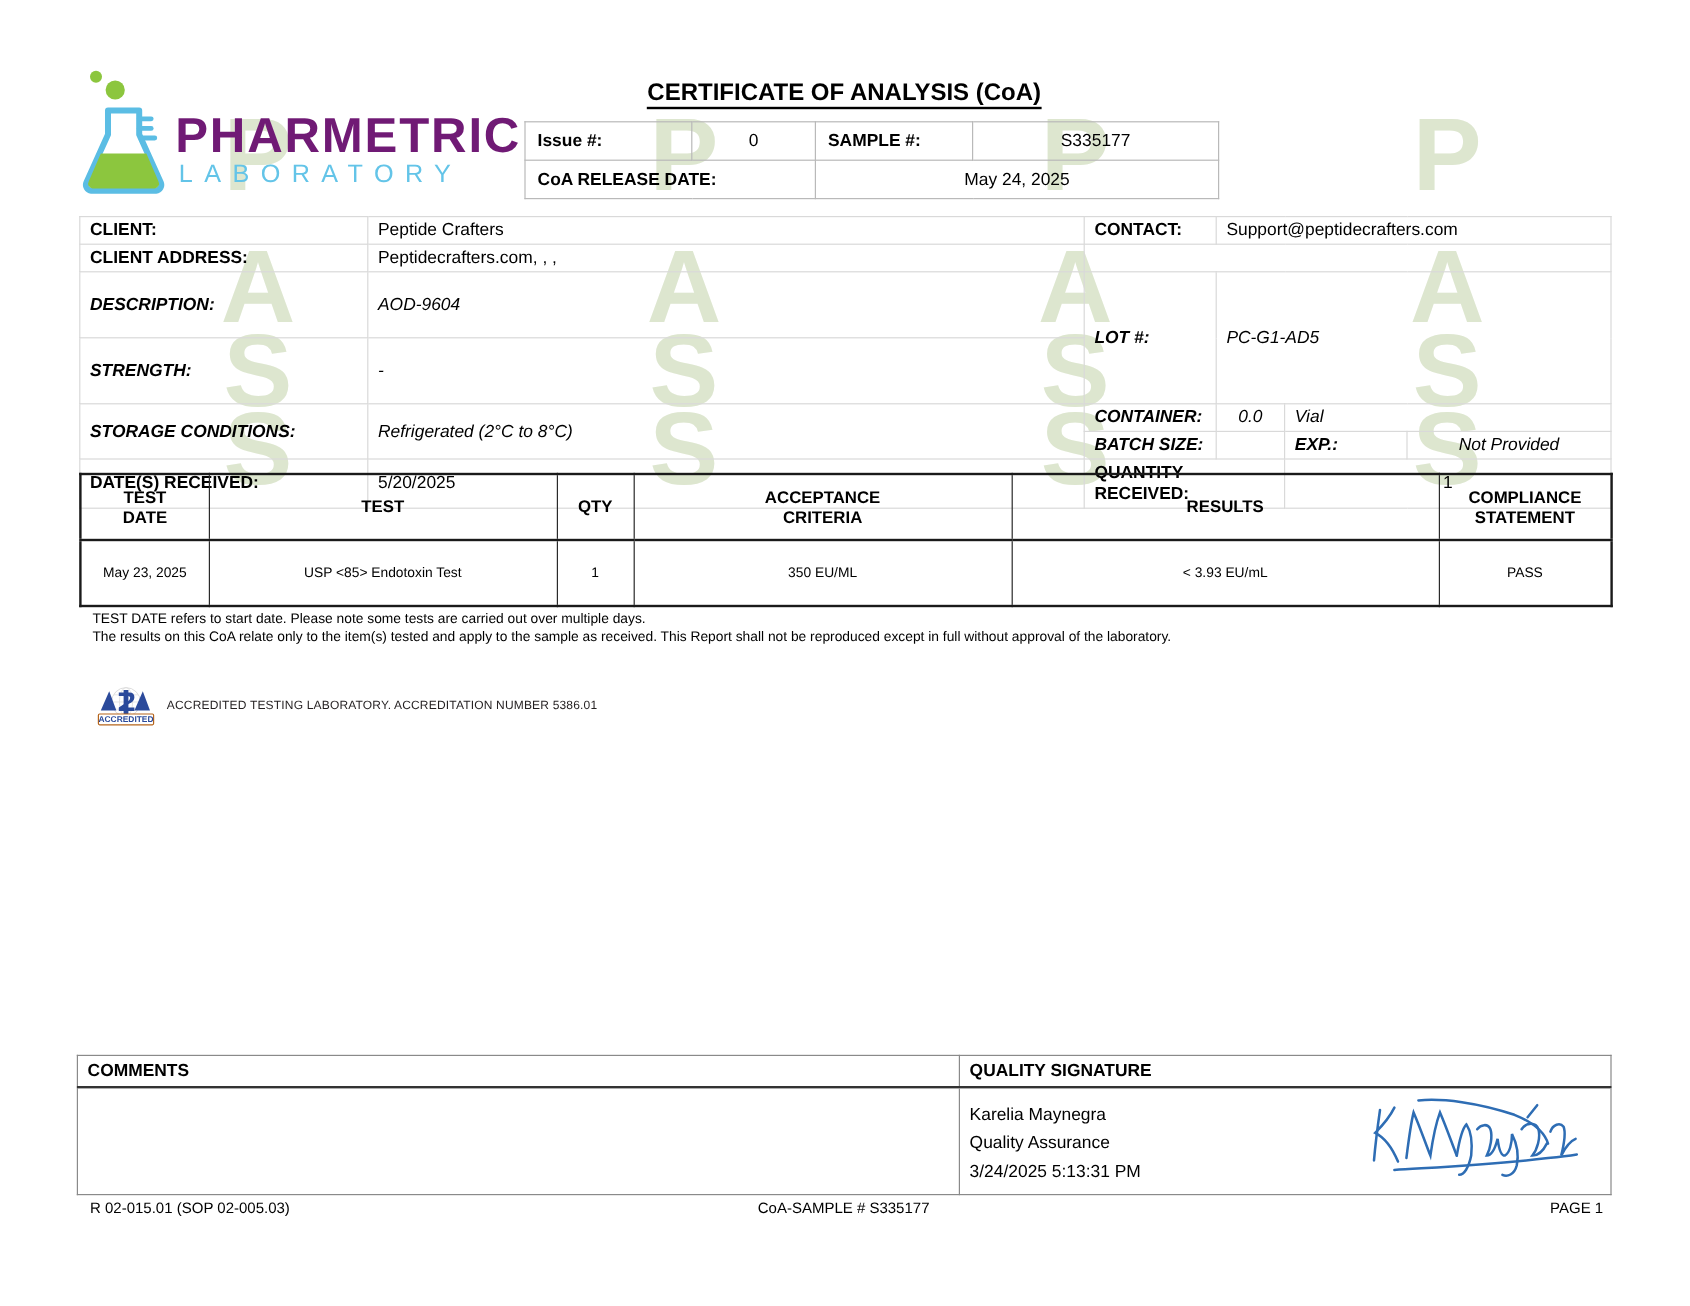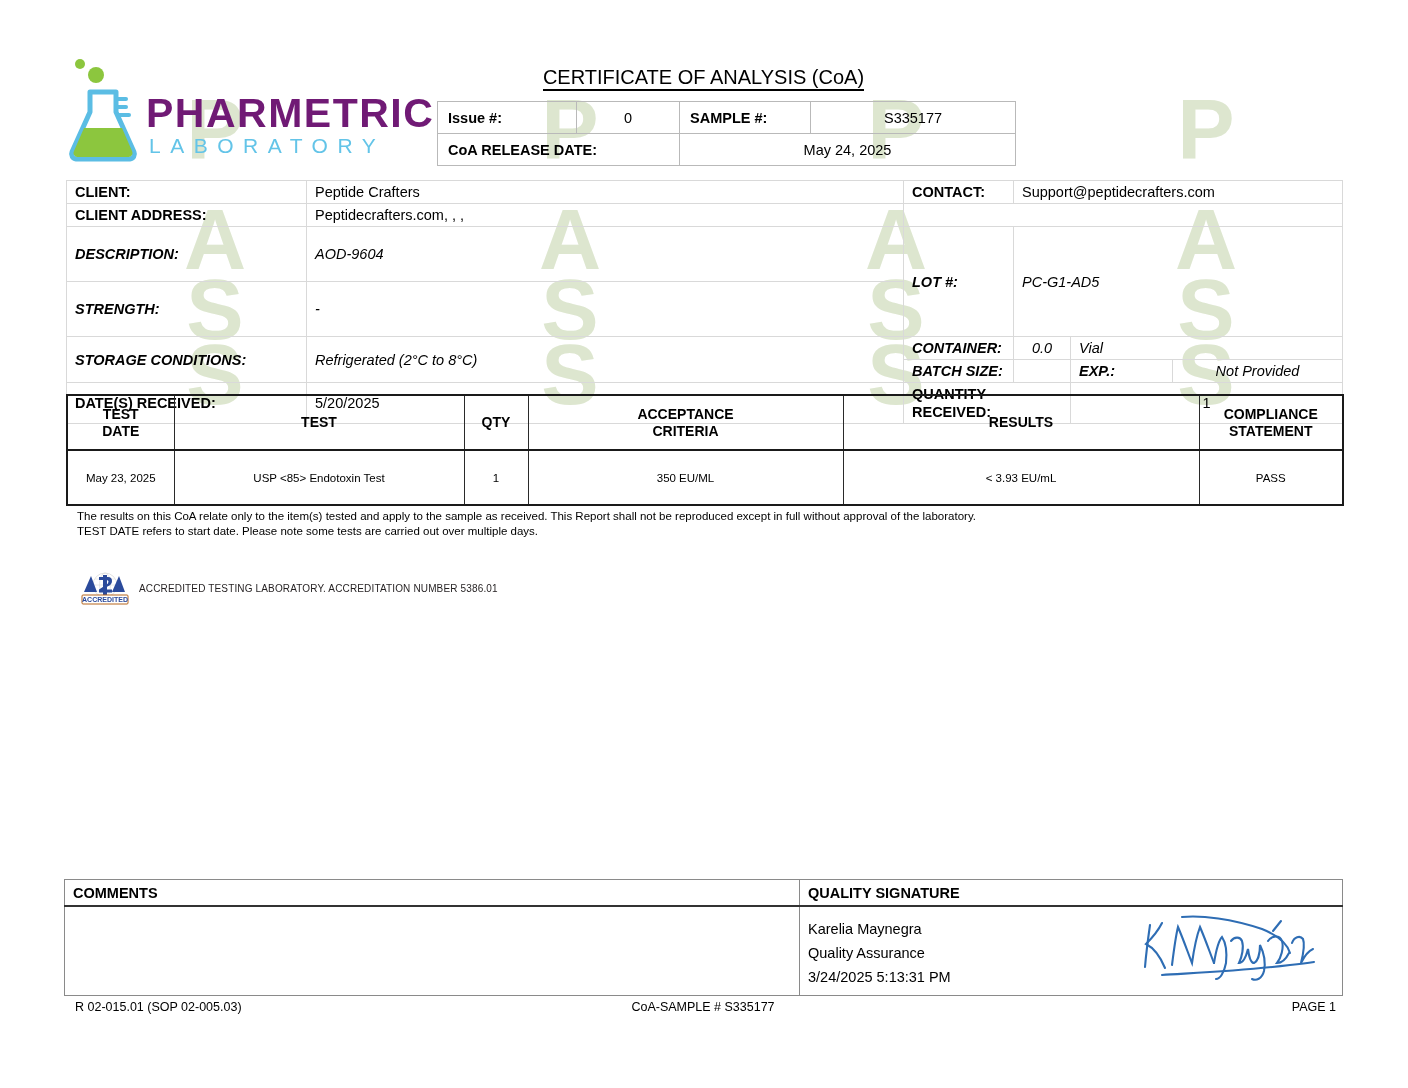--- a/index.html
+++ b/index.html
@@ -86,21 +86,21 @@
   }
 
   
   #doc-title {
     position: absolute;
     left: 437px;
     top: 66px;
     width: 533px;
     text-align: center;
     font-size: 20px;
-    font-weight: normal;
+    font-weight: bold;
     color: #000;
   }
   #doc-title span {
     border-bottom: 2px solid #000;
     padding-bottom: 1px;
   }
 
   
   #issue-table {
     position: absolute;
@@ -443,22 +443,22 @@
         <td class="qtyv">1</td>
         <td>350 EU/ML</td>
         <td>&lt; 3.93 EU/mL</td>
         <td class="comp">PASS</td>
       </tr>
     </tbody>
       </table>
   </div>
 
   <div id="notes">
+    <div>TEST DATE refers to start date. Please note some tests are carried out over multiple days.</div>
     <div>The results on this CoA relate only to the item(s) tested and apply to the sample as received. This Report shall not be reproduced except in full without approval of the laboratory.</div>
-    <div>TEST DATE refers to start date. Please note some tests are carried out over multiple days.</div>
   </div>
 
   <div id="accred">
     <svg id="accred-logo" viewBox="0 0 112 68">
       <circle cx="56" cy="26" r="24" fill="#ffffff" stroke="#d8d8d8" stroke-width="1.5"></circle>
       <ellipse cx="56" cy="26" rx="11" ry="24" fill="none" stroke="#dcdcdc" stroke-width="1.3"></ellipse>
       <line x1="32" y1="26" x2="80" y2="26" stroke="#dcdcdc" stroke-width="1.3"></line>
       <line x1="36" y1="14" x2="76" y2="14" stroke="#dcdcdc" stroke-width="1.1"></line>
       <line x1="36" y1="38" x2="76" y2="38" stroke="#dcdcdc" stroke-width="1.1"></line>
       <path d="M14 40 L28 8 L40 40 Z" fill="#2b4a9b"></path>

